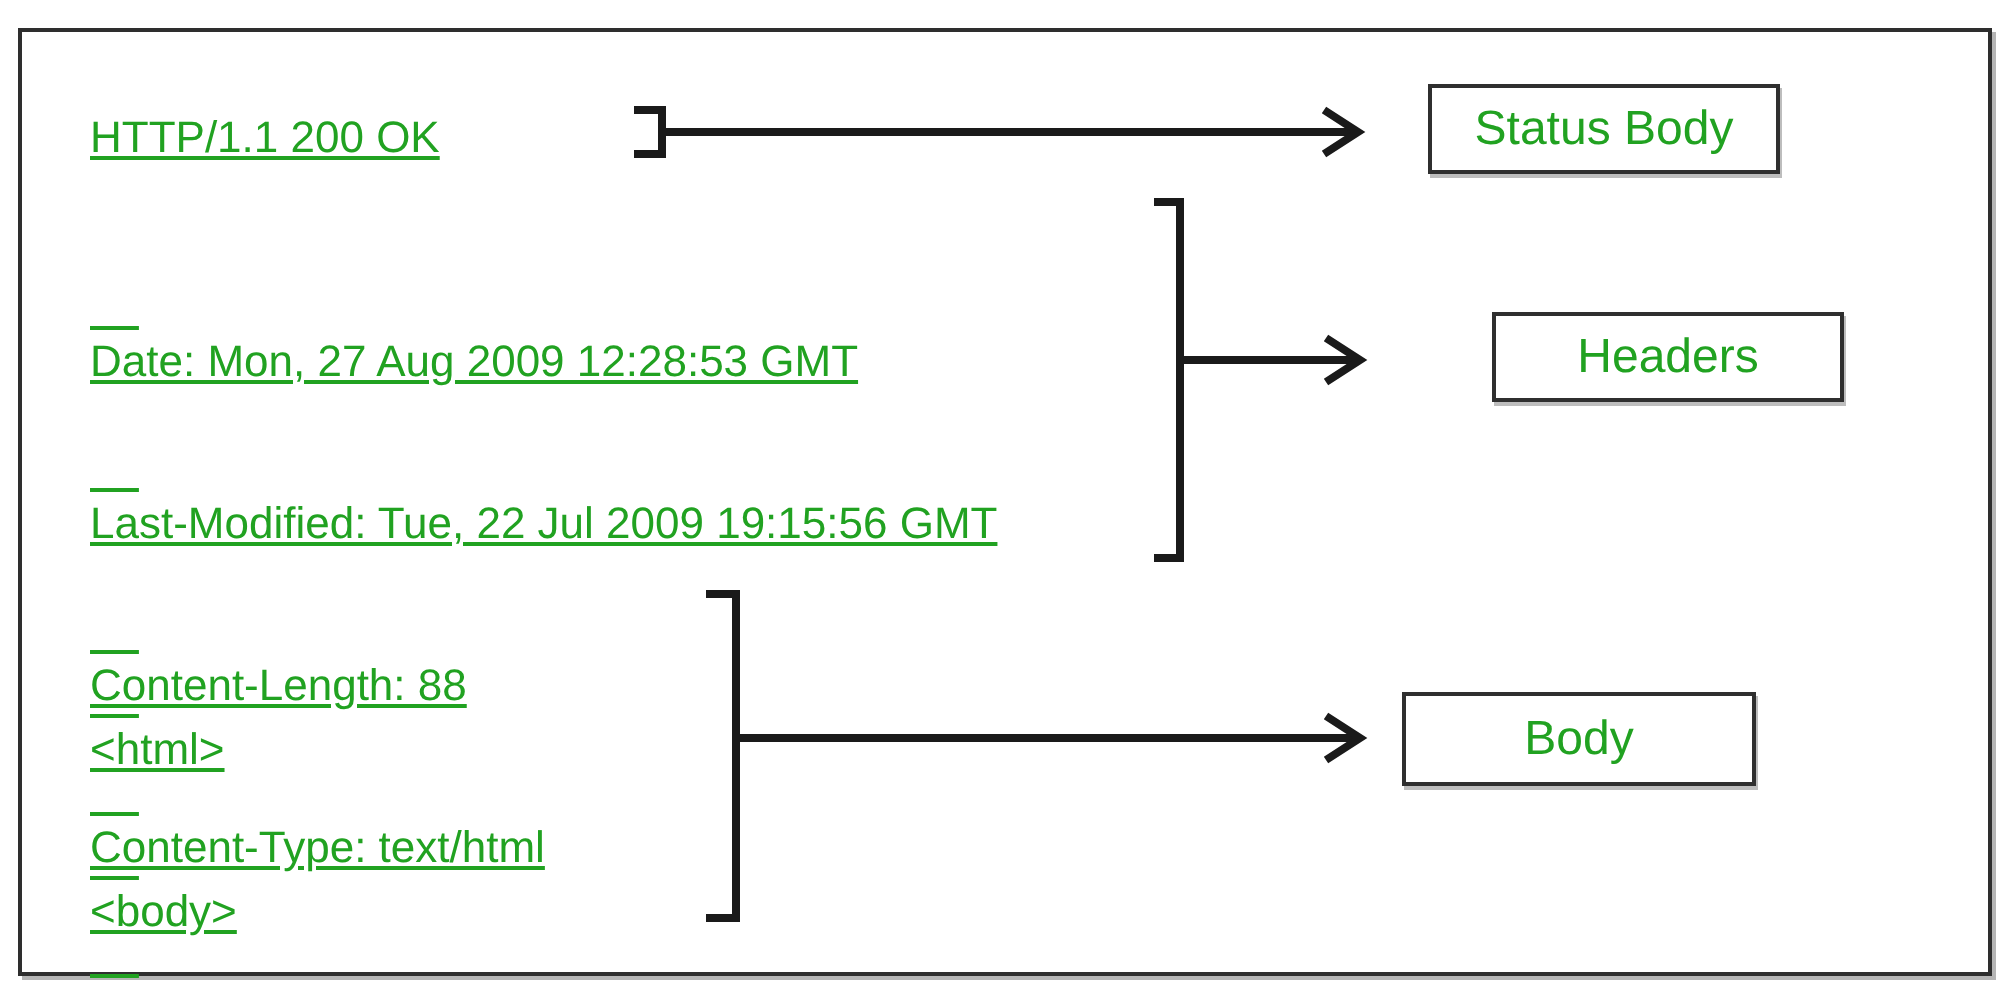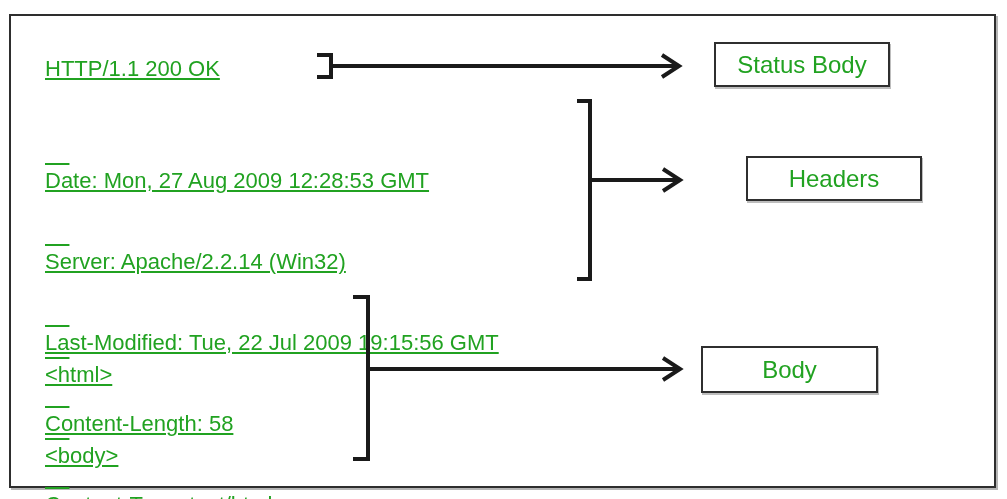--- a/index.html
+++ b/index.html
@@ -64,23 +64,22 @@
 </head>
 <body>
 
 <div class="canvas" style="--green: #21A221; --ink: #1a1a1a;">
   <div class="frame"></div>
 
   <div id="status-line-text" class="green-text">HTTP/1.1 200 OK</div>
 
   <div id="headers-text" class="green-text">
     <div>Date: Mon, 27 Aug 2009 12:28:53 GMT</div>
-    <div>Server: Apache/2.2.14 (Win32)</div>
     <div>Last-Modified: Tue, 22 Jul 2009 19:15:56 GMT</div>
-    <div>Content-Length: 58</div>
+    <div>Content-Length: 88</div>
     <div>Content-Type: text/html</div>
     
   </div>
 
   <div id="body-text" class="green-text">
     <div>&lt;html&gt;</div>
     <div>&lt;body&gt;</div>
     
     
     

